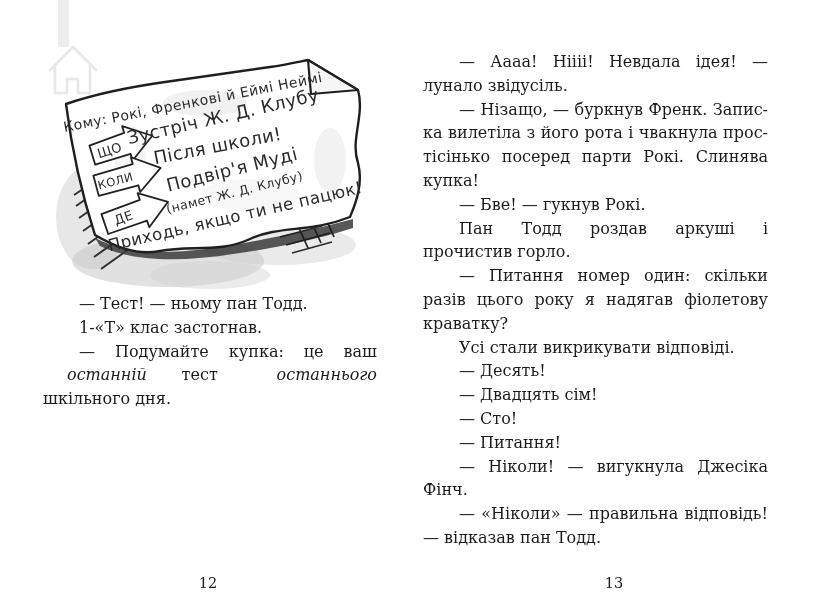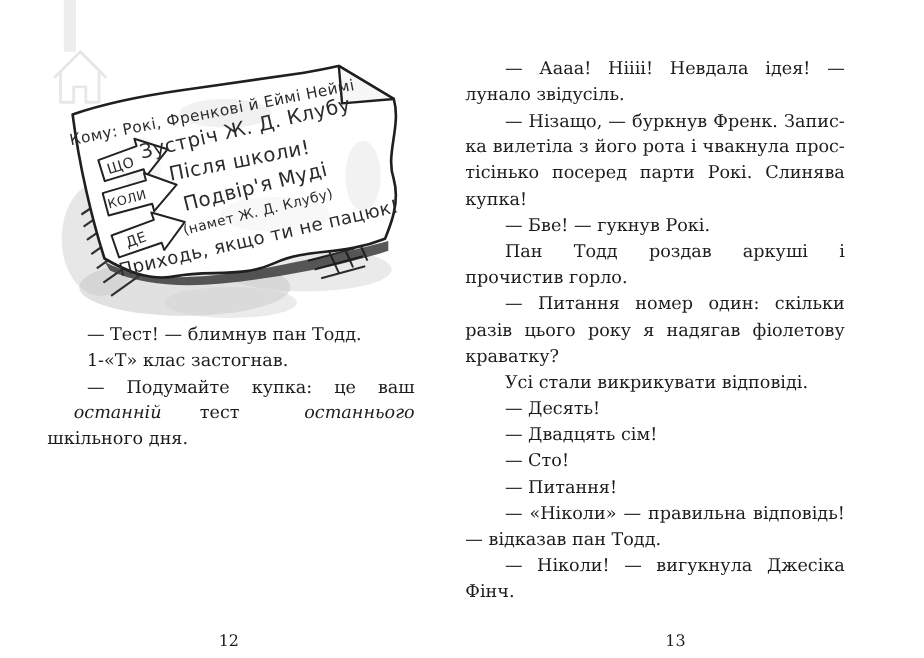--- a/index.html
+++ b/index.html
@@ -97,35 +97,35 @@
 
   <svg id="home-overlay" viewBox="0 0 60 105" aria-hidden="true">
     <rect x="13" y="0" width="11" height="47" fill="#ededed"></rect>
     <g stroke="#e7e7e7" stroke-width="2.6" fill="none" stroke-linecap="round" stroke-linejoin="round">
       <path d="M5,70 L28,47 L51,70"></path>
       <path d="M10,66 L10,93 L22,93 L22,79 L33,79 L33,93 L45,93 L45,66"></path>
     </g>
   </svg>
 
   <div id="left-text" class="body-text">
-      <p><span>— Тест! — блимнув пан Тодд.</span></p>
+      <p><span>— Тест! — ньому пан Тодд.</span></p>
       <p><span>1-«Т» клас застогнав.</span></p>
       <p><span>— Подумайте купка: це ваш </span><span class="i">останній</span><span> тест </span><span class="i">останнього</span><span> шкільного дня.</span></p>
     </div>
   <div id="pn-left" class="page-number">12</div>
 
   <div id="right-text" class="body-text">
       <p><span>— Аааа! Ніііі! Невдала ідея! — лунало звідусіль.</span></p>
       <p><span>— Нізащо, — буркнув Френк. Запис­ка вилетіла з його рота і чвакнула прос­тісінько посеред парти Рокі. Слинява купка!</span></p>
       <p><span>— Бве! — гукнув Рокі.</span></p>
       <p><span>Пан Тодд роздав аркуші і прочистив горло.</span></p>
       <p><span>— Питання номер один: скільки разів цього року я надягав фіолетову краватку?</span></p>
       <p><span>Усі стали викрикувати відповіді.</span></p>
       <p><span>— Десять!</span></p>
       <p><span>— Двадцять сім!</span></p>
       <p><span>— Сто!</span></p>
       <p><span>— Питання!</span></p>
+      <p><span>— Ніколи! — вигукнула Джесіка Фінч.</span></p>
       <p><span>— «Ніколи» — правильна відповідь! — відказав пан Тодд.</span></p>
-      <p><span>— Ніколи! — вигукнула Джесіка Фінч.</span></p>
     </div>
   <div id="pn-right" class="page-number">13</div>
 
 </div>
 
 </body></html>

